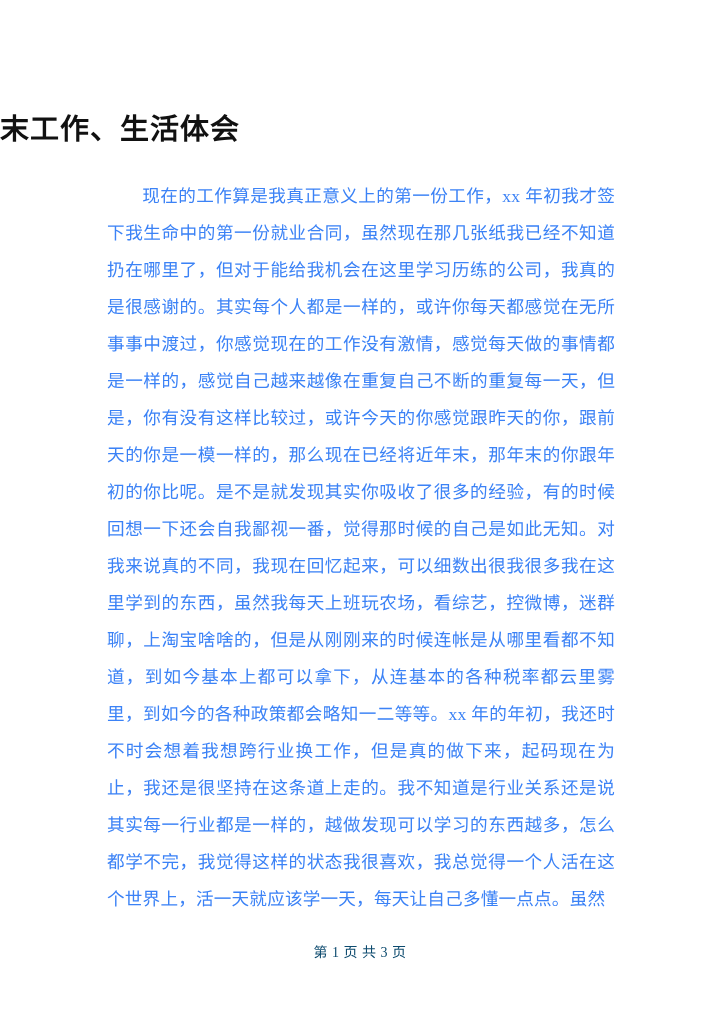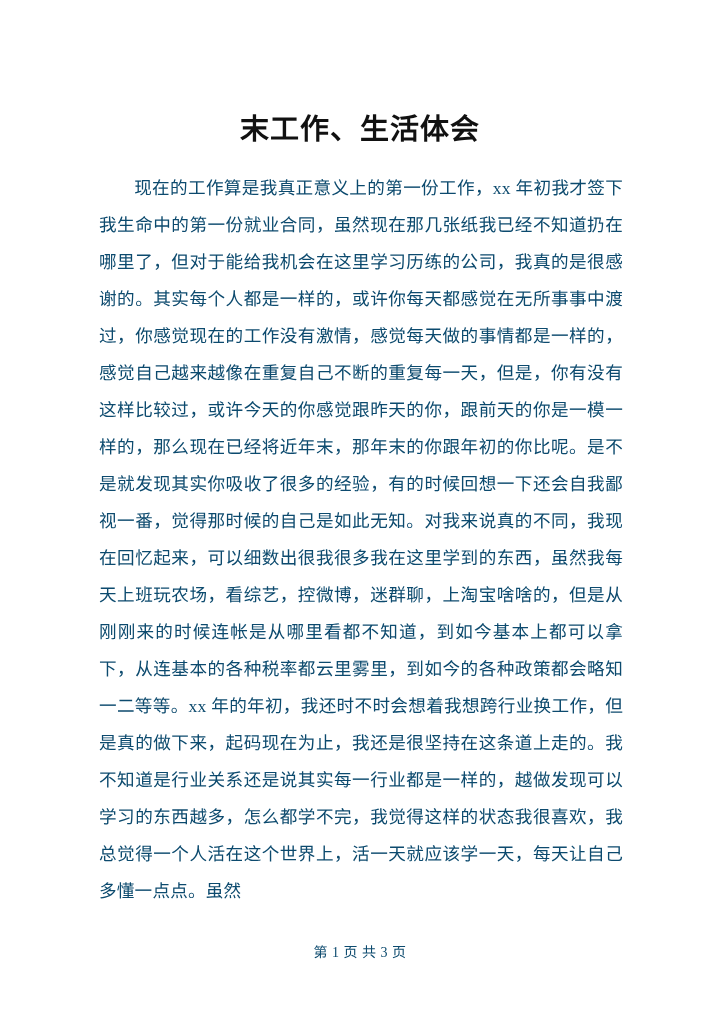--- a/index.html
+++ b/index.html
@@ -22,41 +22,41 @@
     background: #ffffff;
     overflow: hidden;
     box-sizing: border-box;
   }
 
   .doc-title {
     position: absolute;
     top: 112px;
     left: 0;
     width: 720px;
-    text-align: center;
+    text-align: left;
     font-size: 29px;
     font-weight: bold;
     letter-spacing: 1px;
     color: #111111;
     line-height: 1.2;
     font-family: "Liberation Sans", "DejaVu Sans", sans-serif;
   }
 
   .body-block {
     position: absolute;
     top: 170px;
     left: 99px;
     width: 524px;
   }
 
   .body-para {
-    margin: 0;
+    margin: 8px;
     font-size: 17.6px;
     line-height: 37px;
-    color: #0c4a6e;
+    color: #3b82f6;
     text-align: justify;
     text-align-last: left;
     text-justify: inter-character;
     text-indent: 2em;
     letter-spacing: 0.2px;
     word-break: break-all;
     font-family: "Liberation Serif", "DejaVu Serif", serif;
   }
 
   .page-footer {

